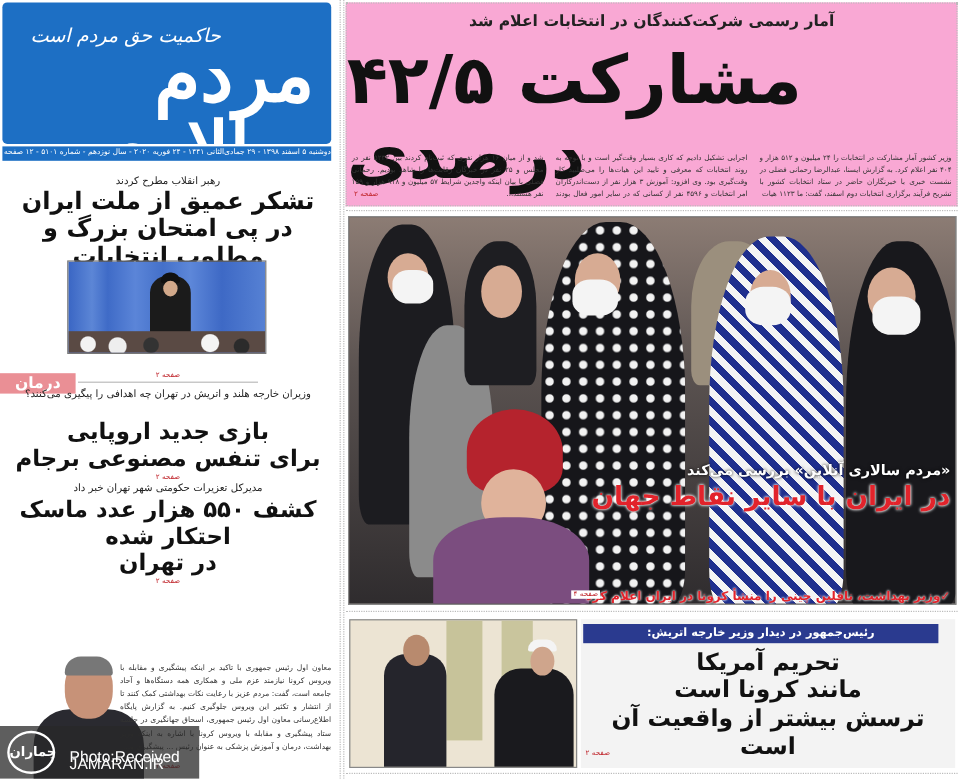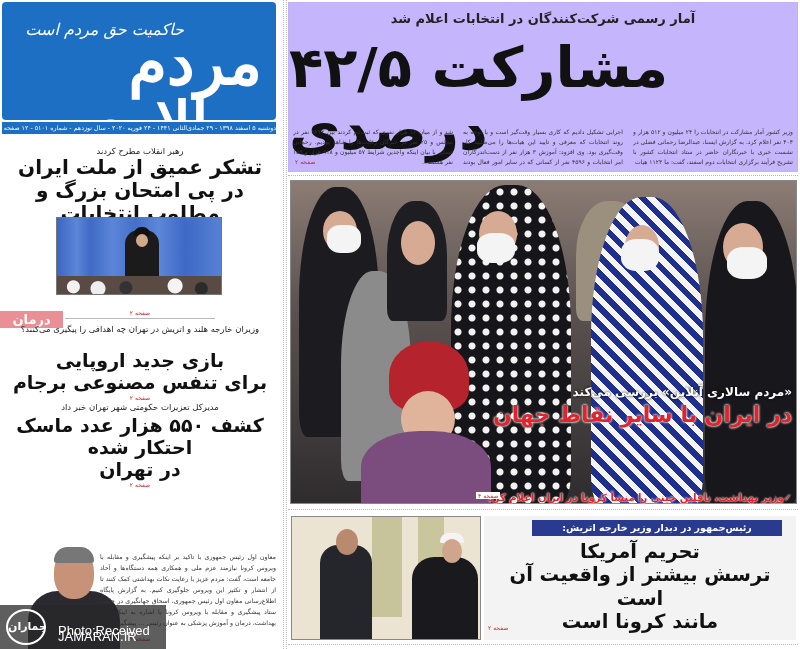--- a/index.html
+++ b/index.html
@@ -44,21 +44,21 @@
   .photo-vp .head { position: absolute; left: 30px; top: 4px; width: 40px; height: 50px; background: #c79278; border-radius: 45%; }
   .photo-vp .hair { position: absolute; left: 30px; top: 2px; width: 40px; height: 16px; background: #777; border-radius: 20px 20px 4px 4px; }
   .watermark { position: absolute; left: 0; top: 605px; width: 166px; height: 44px; background: rgba(40,40,40,0.75); color: #fff; direction: ltr; }
   .watermark .wm-logo { position: absolute; left: 6px; top: 4px; width: 40px; height: 36px; border: 2px solid #fff; border-radius: 50%; font-size: 11px; text-align: center; line-height: 32px; font-weight: bold; }
   .watermark .wm-line1 { position: absolute; left: 58px; top: 18px; font-family: "Liberation Sans", sans-serif; font-size: 13px; }
   .watermark .wm-line2 { position: absolute; left: 58px; top: 24px; font-family: "Liberation Sans", sans-serif; font-size: 13px; }
 
   .col-sep { position: absolute; left: 283px; top: 0; width: 4px; height: 649px; border-left: 1px dotted #bbb; border-right: 1px dotted #bbb; }
 
   
-  .lead-box { position: absolute; left: 288px; top: 2px; width: 510px; height: 170px; background: #c4b5fd; border: 1px dotted #bbb; }
+  .lead-box { position: absolute; left: 288px; top: 2px; width: 510px; height: 170px; background: #f9a8d4; border: 1px dotted #bbb; }
   .lead-box .kicker { position: absolute; right: 0; left: 0; top: 8px; font-size: 13px; font-weight: bold; }
   .lead-box .main-headline { position: absolute; left: 0; right: 0; top: 34px; font-size: 56px; font-weight: bold; text-align: left; line-height: 1.1; letter-spacing: -1px; }
   .lead-body { position: absolute; top: 124px; left: 4px; right: 4px; height: 40px; display: flex; flex-direction: row; gap: 10px; }
   .lead-body .col { flex: 1; font-size: 6px; line-height: 10px; color: #333; text-align: justify; overflow: hidden; }
   .lead-ref { position: absolute; left: 6px; top: 155px; font-size: 6px; color: #c0262c; }
 
   .photo-main { position: absolute; left: 290px; top: 180px; width: 507px; height: 324px; overflow: hidden; background: #6d6866; border: 1px solid #888; }
   .pm-bg { position: absolute; inset: 0; background: linear-gradient(180deg,#8c7c74 0%, #5a5250 40%, #2f2c2e 100%); }
   .pm-fig { position: absolute; border-radius: 45% 45% 10% 10%; }
   .pm-mask { position: absolute; background: #f4f4f4; border-radius: 40%; }
@@ -71,21 +71,21 @@
   .photo-meet { position: absolute; left: 291px; top: 516px; width: 190px; height: 124px; border: 1px solid #888; background: #ece4d3; overflow: hidden; }
   .photo-meet .curtain1 { position: absolute; left: 80px; top: 0; width: 30px; height: 100px; background: #c7c39a; }
   .photo-meet .curtain2 { position: absolute; left: 126px; top: 0; width: 26px; height: 100px; background: #c9c59d; }
   .photo-meet .man1 { position: absolute; left: 28px; top: 28px; width: 52px; height: 96px; background: #25252c; border-radius: 18px 18px 0 0; }
   .photo-meet .man1h { position: absolute; left: 44px; top: 12px; width: 22px; height: 26px; background: #b88a6e; border-radius: 50%; }
   .photo-meet .man2 { position: absolute; left: 120px; top: 40px; width: 66px; height: 84px; background: #1a1a1e; border-radius: 22px 22px 0 0; }
   .photo-meet .man2h { position: absolute; left: 150px; top: 22px; width: 20px; height: 24px; background: #cfa58c; border-radius: 50%; }
   .photo-meet .man2t { position: absolute; left: 148px; top: 16px; width: 24px; height: 10px; background: #f4f4f4; border-radius: 10px 10px 2px 2px; }
 
   .story-right { position: absolute; left: 484px; top: 516px; width: 312px; height: 124px; background: #f3f3f3; }
-  .story-right .tag { position: absolute; right: 14px; top: 4px; width: 250px; height: 16px; background: #2a3a8f; color: #fff; font-size: 9.5px; line-height: 16px; text-align: center; font-weight: bold; }
+  .story-right .tag { position: absolute; right: 14px; top: 4px; width: 296px; height: 16px; background: #2a3a8f; color: #fff; font-size: 9.5px; line-height: 16px; text-align: center; font-weight: bold; }
   .story-right .headline { position: absolute; right: 0; left: 0; top: 24px; font-size: 19.5px; line-height: 1.2; }
   .story-right-ref { position: absolute; left: 488px; top: 624px; font-size: 6px; color: #c0262c; }
 
   .dotted-row { position: absolute; left: 288px; top: 175px; width: 510px; border-top: 1px dotted #bbb; }
   .dotted-row2 { position: absolute; left: 288px; top: 509px; width: 510px; border-top: 1px dotted #bbb; }
   .dotted-row3 { position: absolute; left: 288px; top: 644px; width: 510px; border-top: 1px dotted #bbb; }
 </style>
 </head>
 <body>
 
@@ -209,18 +209,18 @@
   <div class="man1h"></div>
   <div class="man2"></div>
   <div class="man2t"></div>
   <div class="man2h"></div>
 </div>
 
 <div class="story-right">
   <div class="tag">رئیس‌جمهور در دیدار وزیر خارجه اتریش:</div>
   <div class="headline">
     <div>تحریم آمریکا</div>
+    <div>مانند کرونا است</div>
     <div>ترسش بیشتر از واقعیت آن است</div>
-    <div>مانند کرونا است</div>
   </div>
 </div>
 <div class="story-right-ref">صفحه ۲</div>
 <div class="dotted-row3"></div>
 
 </body></html>

